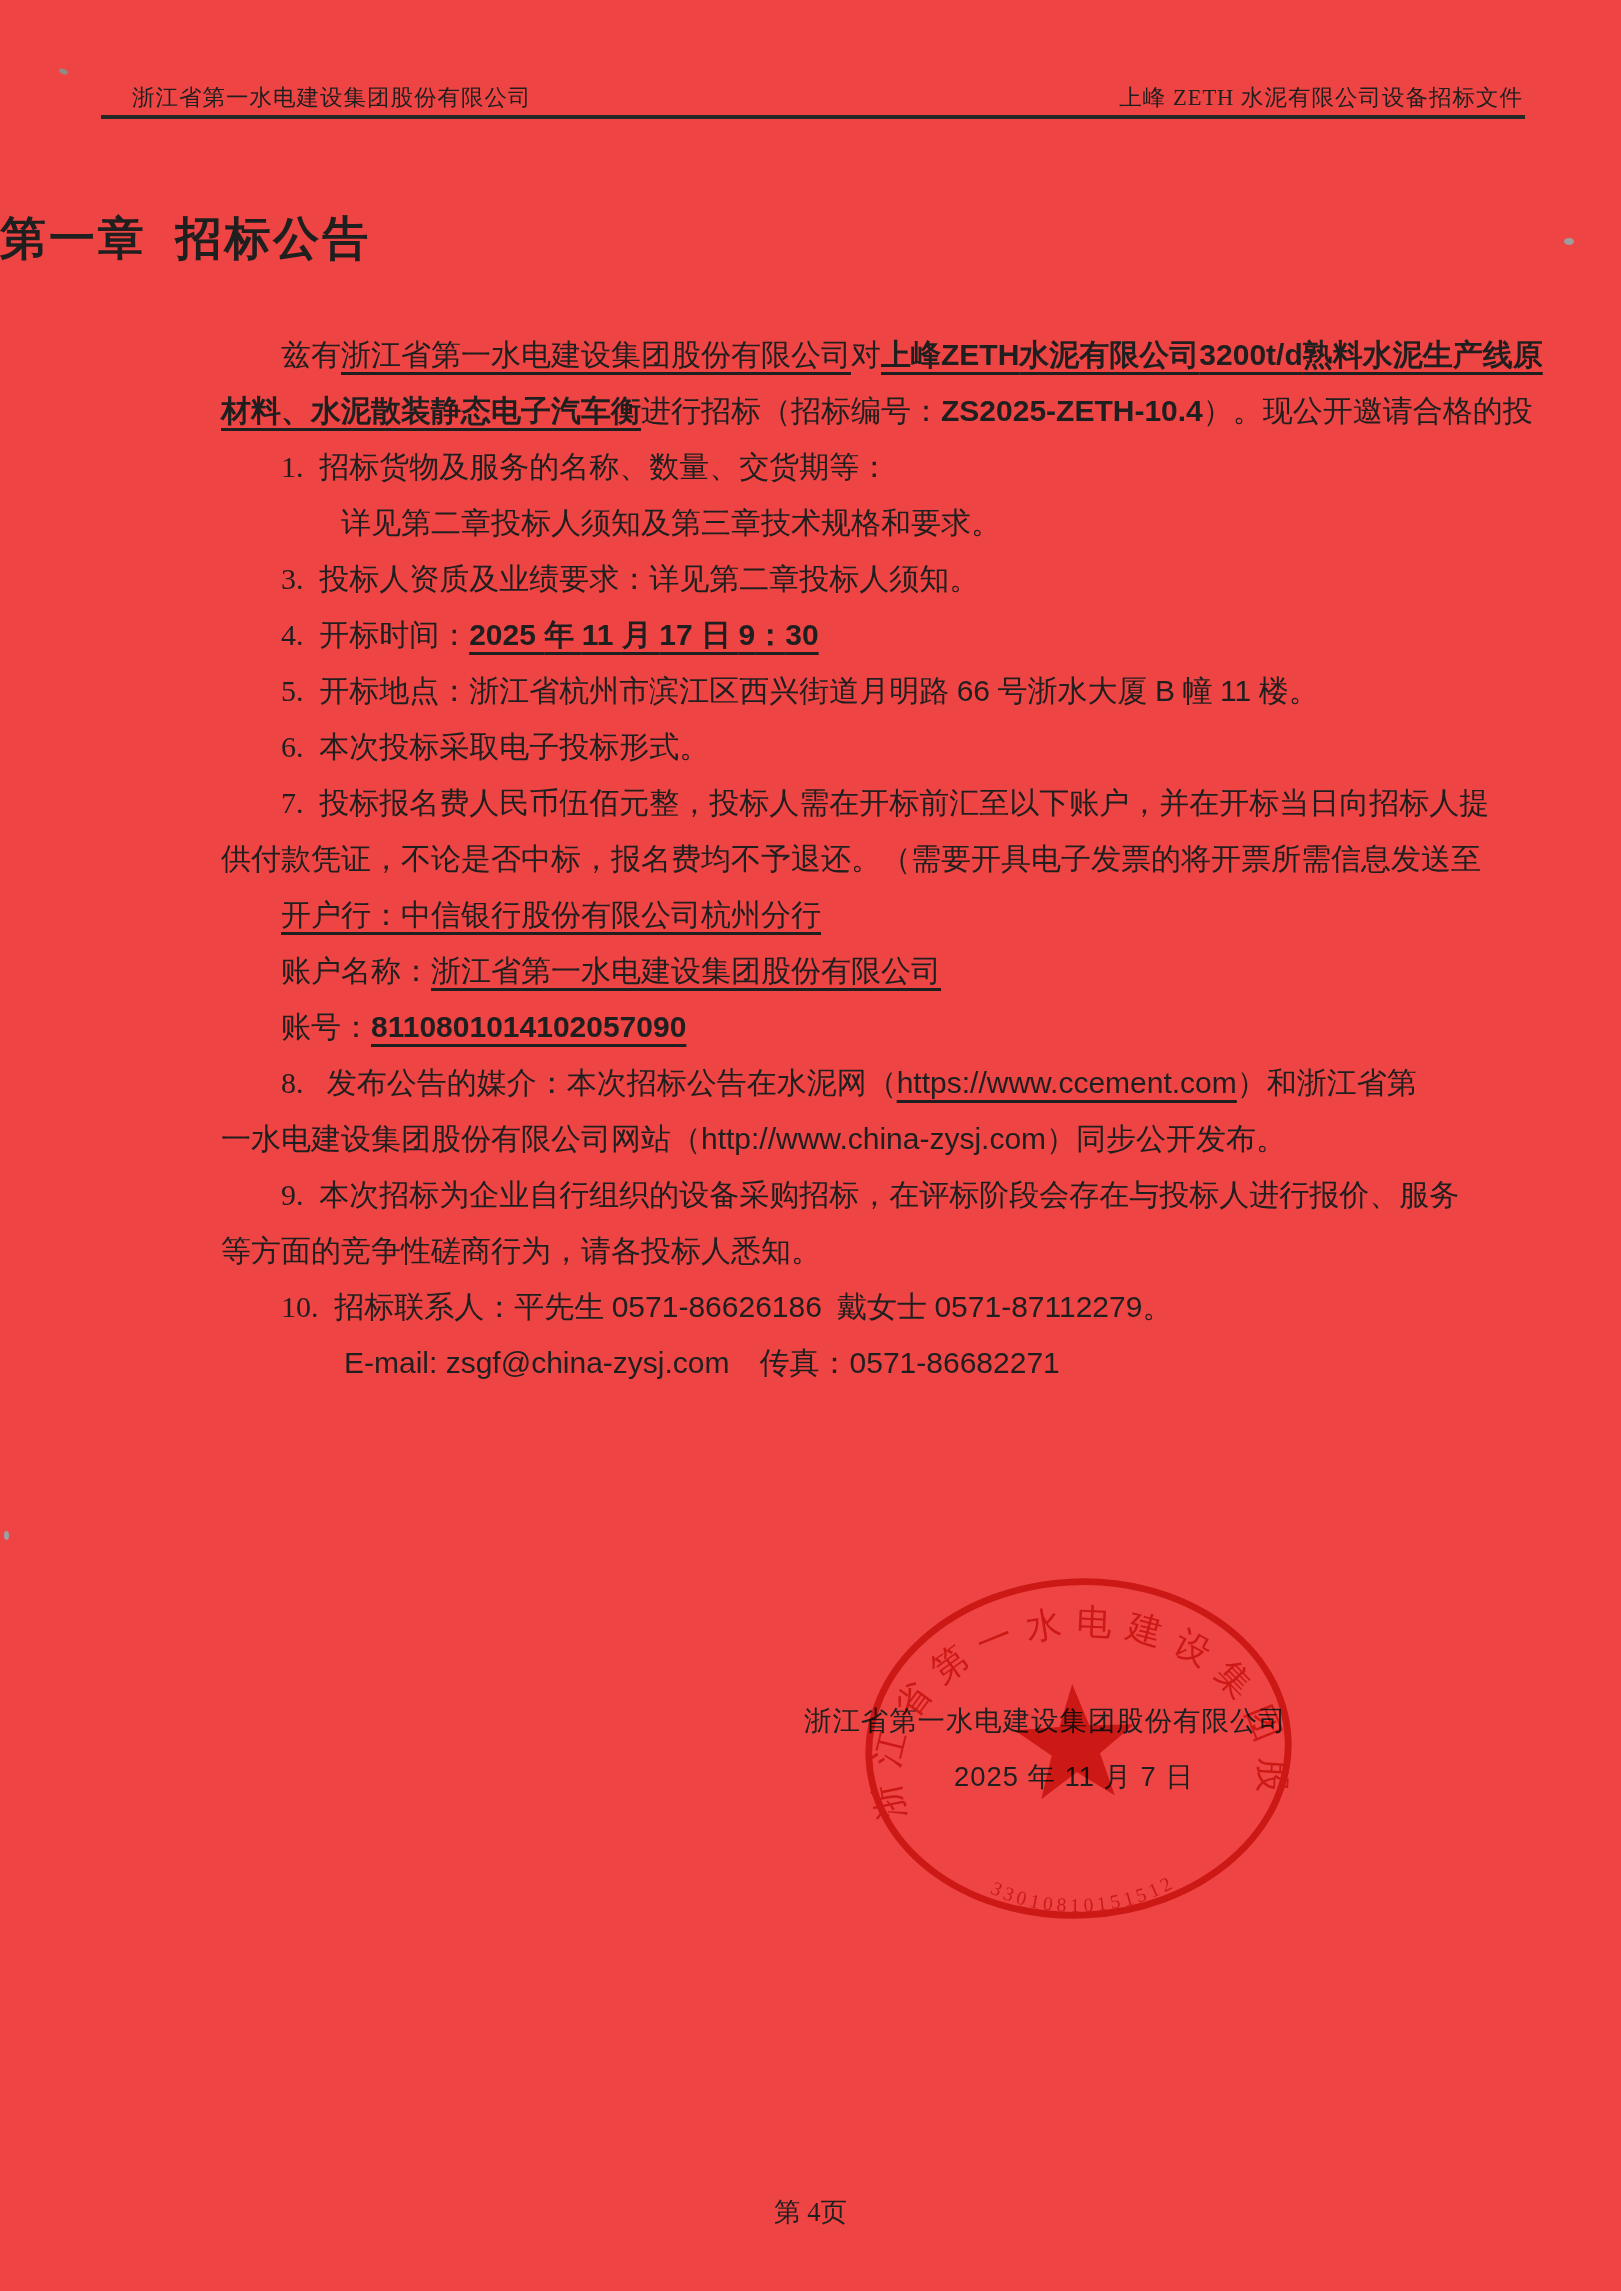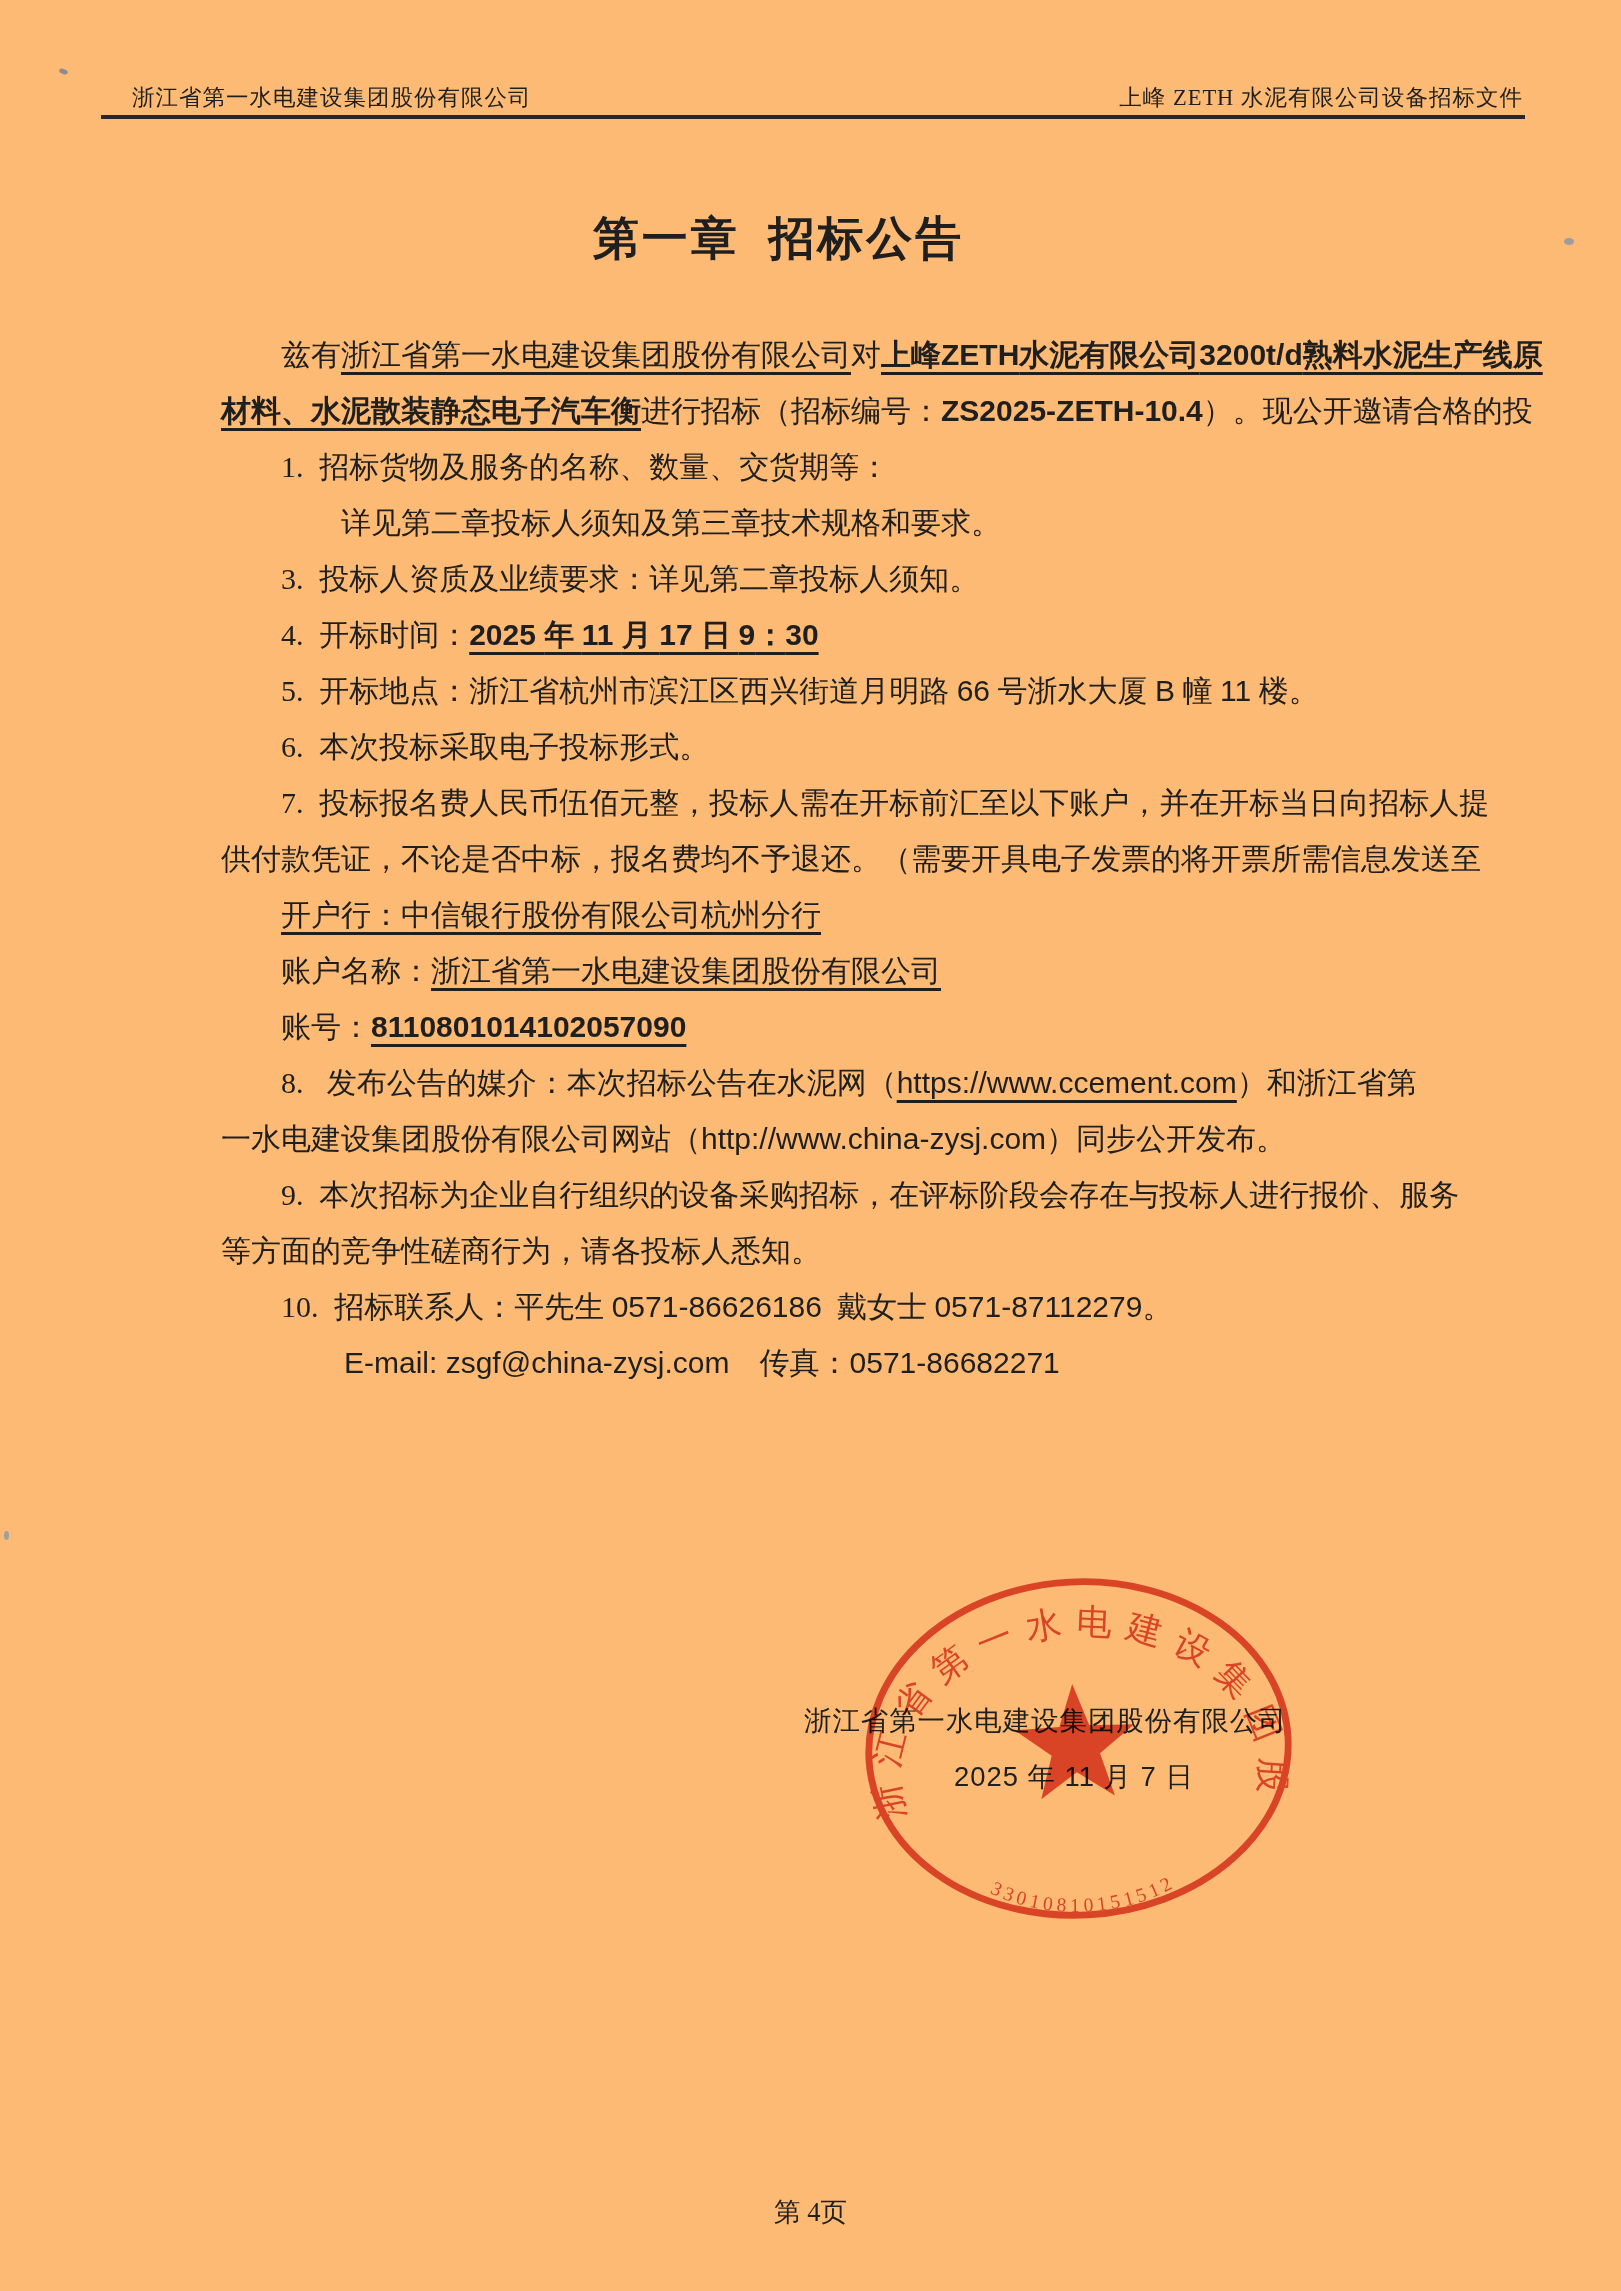--- a/index.html
+++ b/index.html
@@ -1,37 +1,37 @@
 <!DOCTYPE html>
 <html style="--seal: #d84f43;"><head>
 <meta charset="utf-8">
 <style>
   html,body{margin:0;padding:0;background:#e8e8e8;}
   .page{
     position:relative;
     width:1621px;height:2292px;
-    background:#fdba74;
+    background:#ef4444;
     overflow:hidden;
     font-family:"Liberation Serif","DejaVu Serif",serif;
     color:#1f1f1f;
   }
   
   .header-row{
     position:absolute;left:132px;top:82px;width:1391px;
     display:flex;justify-content:space-between;align-items:flex-end;
     font-size:22.5px;letter-spacing:1px;white-space:pre;
   }
   .header-rule{
     position:absolute;left:101px;top:115px;width:1424px;height:3.9px;
     background:#272727;
   }
   
   .doc-title{
     position:absolute;left:0;top:208px;width:1557px;
-    text-align:center;font-size:46px;font-weight:600;letter-spacing:2.9px;
+    font-size:46px;font-weight:600;letter-spacing:2.9px;
     white-space:pre;
   }
   
   .doc-body{
     position:absolute;left:193px;top:327px;width:1290px;
     font-size:30px;line-height:56px;
   }
   .line{white-space:pre;margin-left:28px;}
   .b{font-weight:700;}
   .u{text-decoration:underline;text-underline-offset:6.9px;text-decoration-thickness:2.5px;}

